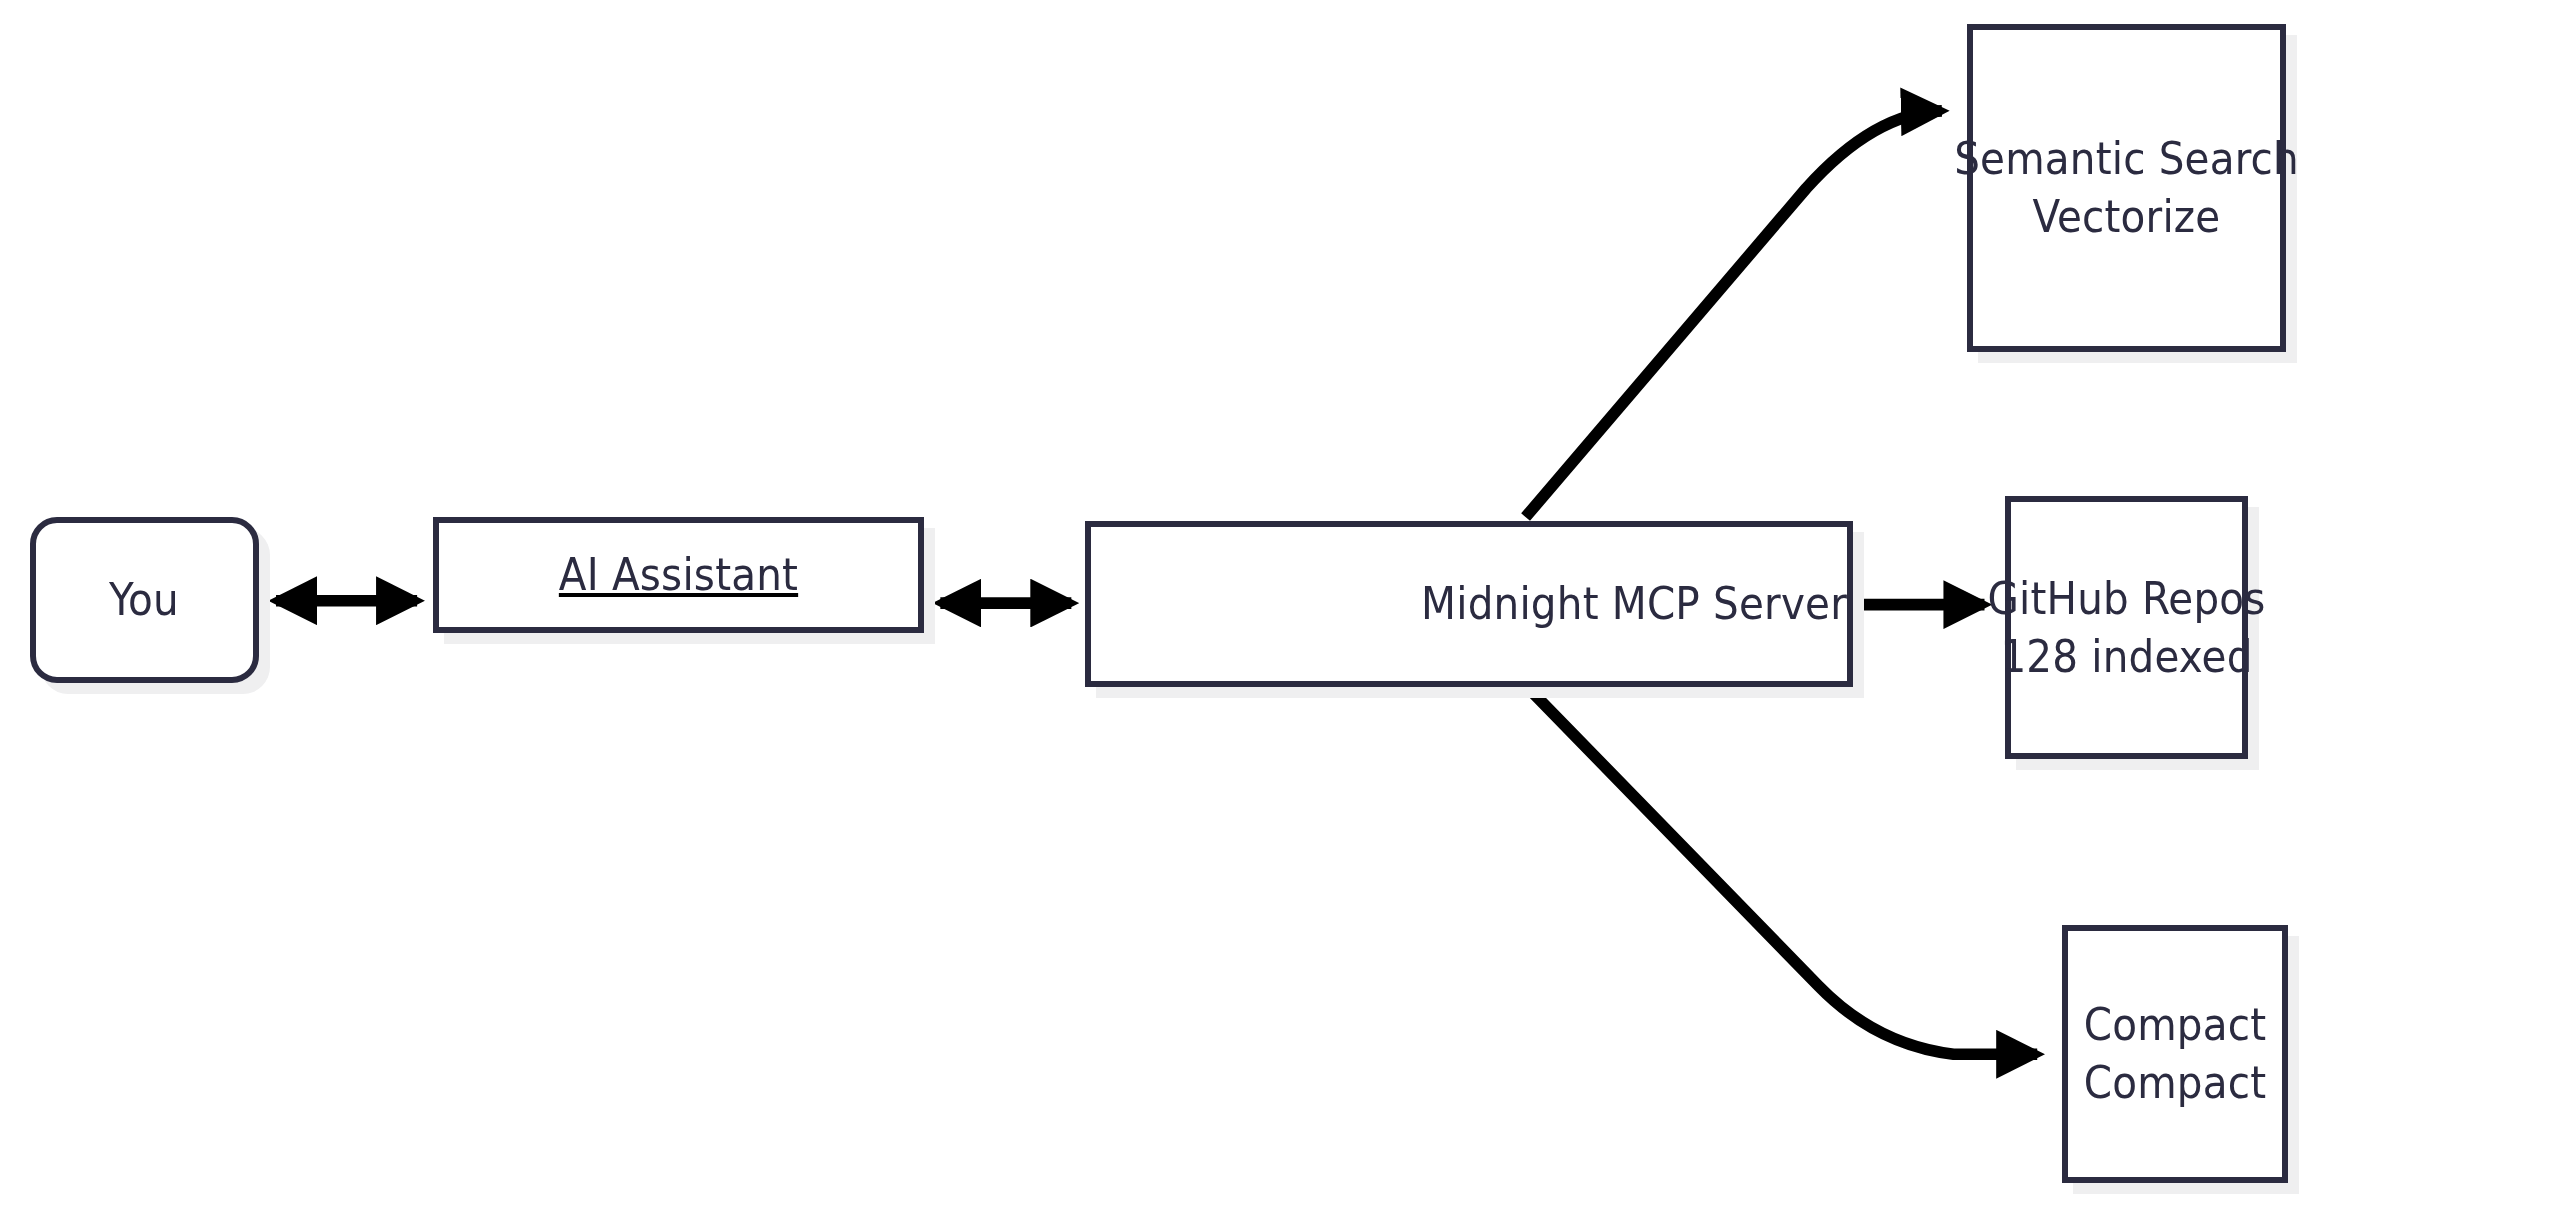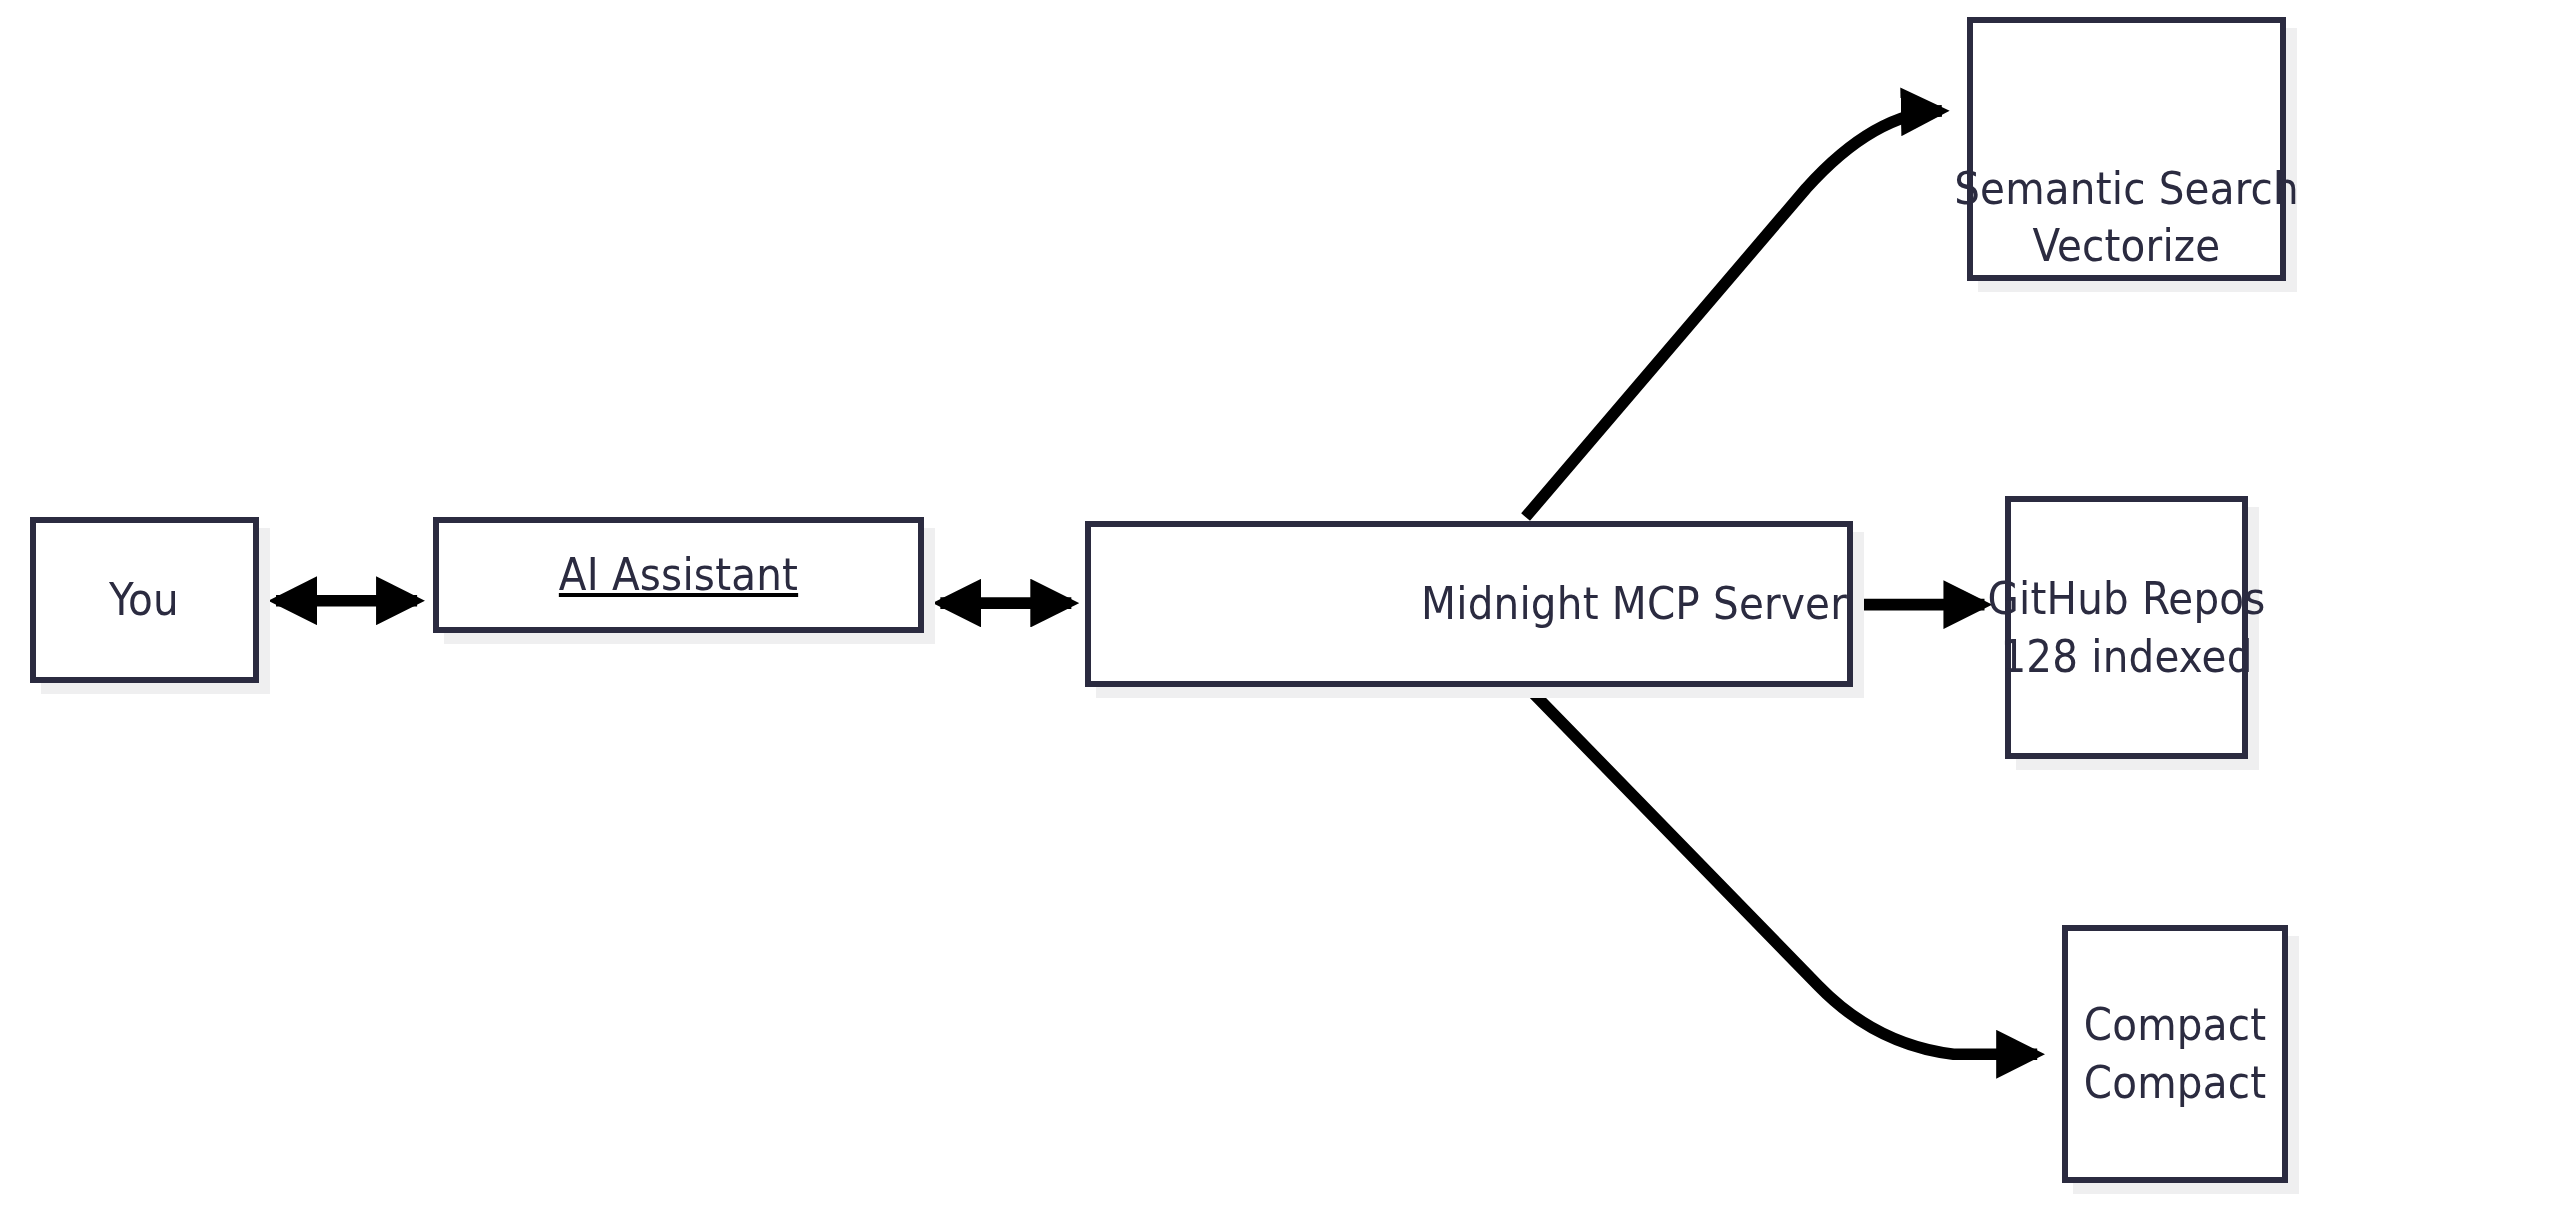--- a/index.html
+++ b/index.html
@@ -46,24 +46,24 @@
     display: block;
     color: #2b2b40;
     font-size: 45px;
     font-weight: 400;
     line-height: 1.28;
     font-stretch: condensed;
     white-space: nowrap;
     letter-spacing: 0.2px;
   }
   
-  #node-you        { left: 29.5px;   top: 517px;  width: 229px; height: 166px; }
+  #node-you        { left: 29.5px;   top: 517px;  width: 229px; height: 166px; border-radius: 27px; }
   #node-assistant  { left: 433px;  top: 517px;  width: 491px; height: 116px; text-decoration: underline; }
   #node-mcp        { left: 1085px; top: 521px;  width: 768px; height: 166px; align-items: flex-end; }
-  #node-semantic   { left: 1967px; top: 17px;   width: 319px; height: 264px; justify-content: flex-end; }
+  #node-semantic   { left: 1967px; top: 24px;   width: 319px; height: 328px; }
   #node-github     { left: 2005px; top: 496px;  width: 243px; height: 263px; }
   #node-compact    { left: 2062px; top: 925px; width: 226px; height: 258px; }
 </style>
 </head>
 <body>
 
 <div id="canvas">
 
   <svg id="edges" viewBox="0 0 3323 1570" width="2576" height="1217" xmlns="http://www.w3.org/2000/svg">
     <defs>

